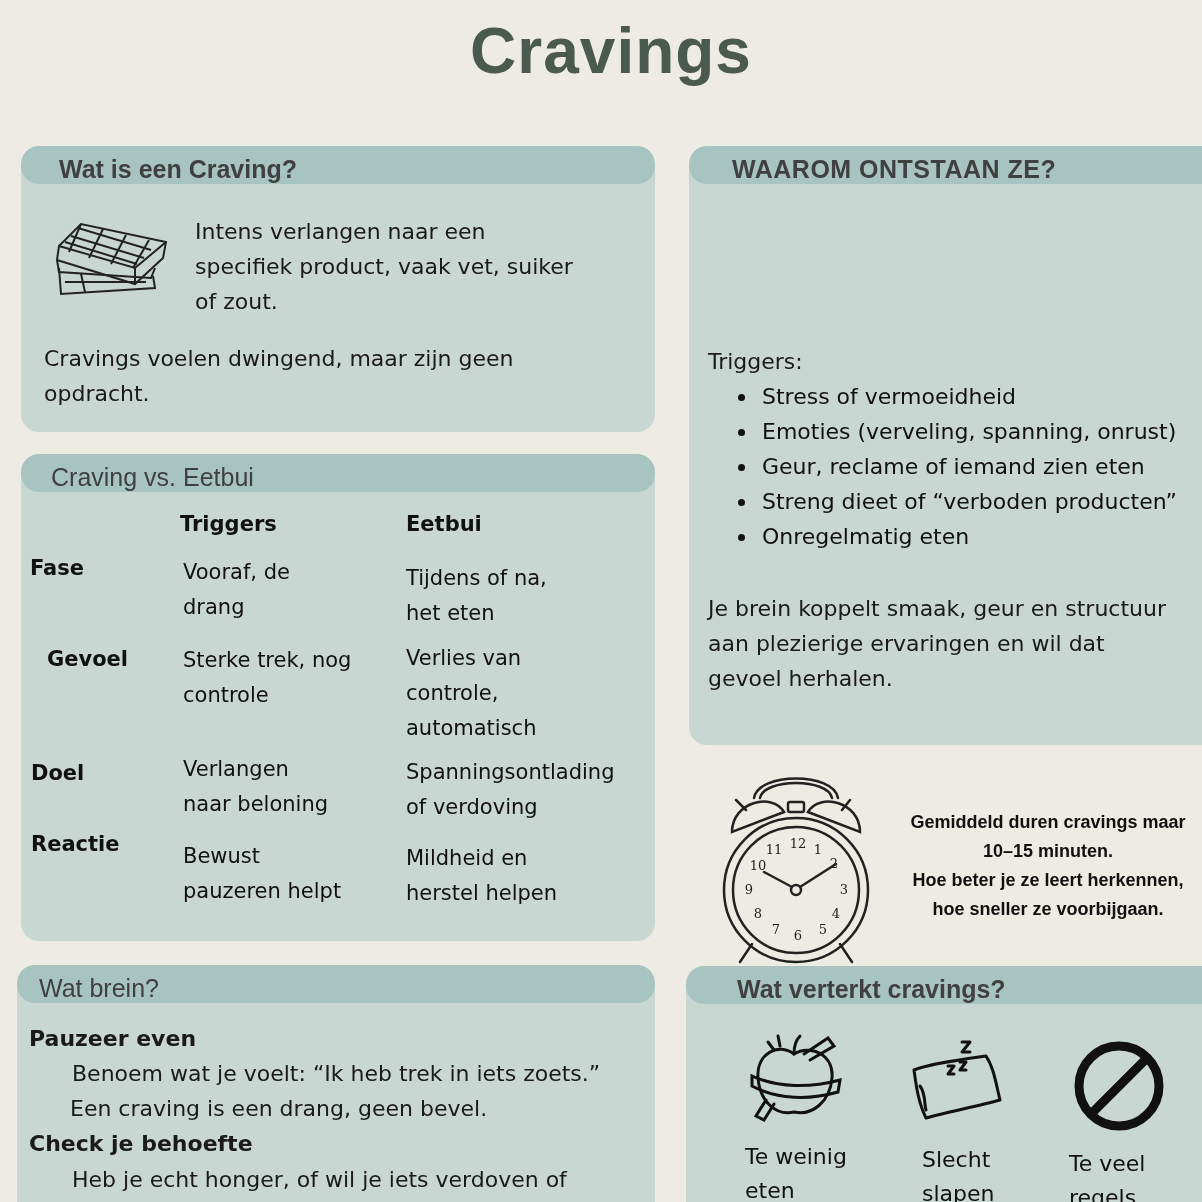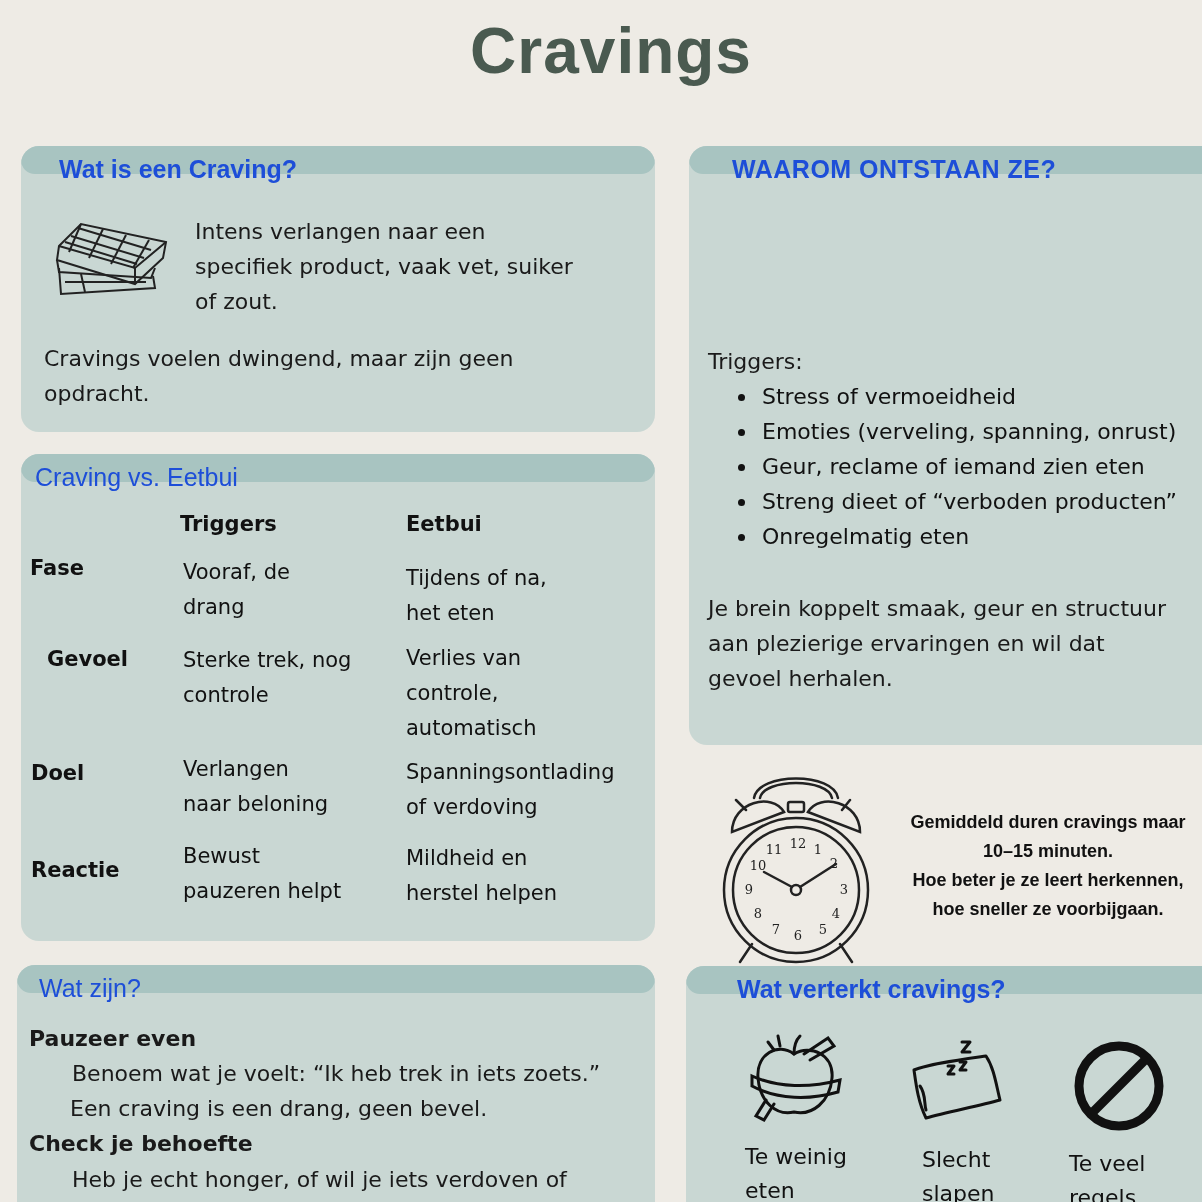--- a/index.html
+++ b/index.html
@@ -9,23 +9,23 @@
   }
   .title {
     position:absolute; left:0; top:14px; width:1222px; text-align:center;
     font-family:"Liberation Sans", sans-serif; font-size:64px; font-weight:bold;
     color:#4a5a50; letter-spacing:1px;
   }
   .card {
     position:absolute; background:#c9d7d3; border-radius:18px; overflow:hidden;
   }
   .card-header {
-    height:28px; background:#a8c4c1; border-radius:18px;
+    height:38px; background:#a8c4c1; border-radius:18px;
     font-family:"Liberation Sans", sans-serif; font-size:25px; font-weight:bold;
-    color:#1d4ed8; line-height:46px; box-sizing:border-box;
+    color:#404040; line-height:46px; box-sizing:border-box;
   }
   .txt { font-size:22px; line-height:35px; color:#1a1a1a; }
   .abs { position:absolute; }
   ul.triggers { margin:0; padding:0 0 0 50px; list-style:disc; }
   ul.triggers li { font-size:22px; line-height:35px; padding-left:4px; }
   .cmp-label { font-weight:bold; font-size:21px; position:absolute; }
   .cmp-cell { font-size:21px; line-height:35px; position:absolute; }
   .cmp-head { font-weight:bold; font-size:21px; position:absolute; }
   .bold { font-weight:bold; }
   .clock-text {
@@ -81,21 +81,21 @@
     <li>Onregelmatig eten</li>
   </ul>
   <div class="abs txt" style="left:19px; top:445px; white-space:nowrap;">
     <div>Je brein koppelt smaak, geur en structuur</div>
     <div>aan plezierige ervaringen en wil dat</div>
     <div>gevoel herhalen.</div>
   </div>
 </div>
 
 <div class="card" style="left:21px; top:454px; width:634px; height:487px;">
-  <div class="card-header" style="padding-left:14px; font-weight:normal;">Craving vs. Eetbui</div>
+  <div class="card-header" style="padding-left:30px; font-weight:normal;">Craving vs. Eetbui</div>
   <div class="cmp-head" style="left:159px; top:58px;">Triggers</div>
   <div class="cmp-head" style="left:385px; top:58px;">Eetbui</div>
 
   <div class="cmp-label" style="left:9px; top:102px;">Fase</div>
   <div class="cmp-cell" style="left:162px; top:101px;">
     <div>Vooraf, de</div>
     <div>drang</div>
   </div>
   <div class="cmp-cell" style="left:385px; top:107px;">
     <div>Tijdens of na,</div>
@@ -116,21 +116,21 @@
   <div class="cmp-label" style="left:10px; top:307px;">Doel</div>
   <div class="cmp-cell" style="left:162px; top:298px;">
     <div>Verlangen</div>
     <div>naar beloning</div>
   </div>
   <div class="cmp-cell" style="left:385px; top:301px; white-space:nowrap;">
     <div>Spanningsontlading</div>
     <div>of verdoving</div>
   </div>
 
-  <div class="cmp-label" style="left:10px; top:404px;">Reactie</div>
+  <div class="cmp-label" style="left:10px; top:378px;">Reactie</div>
   <div class="cmp-cell" style="left:162px; top:385px;">
     <div>Bewust</div>
     <div>pauzeren helpt</div>
   </div>
   <div class="cmp-cell" style="left:385px; top:387px;">
     <div>Mildheid en</div>
     <div>herstel helpen</div>
   </div>
 </div>
 
@@ -165,21 +165,21 @@
   </g>
 </svg>
 <div class="clock-text" style="left:878px; top:808px; width:340px;">
   <div>Gemiddeld duren cravings maar</div>
   <div>10–15 minuten.</div>
   <div>Hoe beter je ze leert herkennen,</div>
   <div>hoe sneller ze voorbijgaan.</div>
 </div>
 
 <div class="card" style="left:17px; top:965px; width:638px; height:260px;">
-  <div class="card-header" style="padding-left:22px; font-weight:normal;">Wat zijn?</div>
+  <div class="card-header" style="padding-left:22px; font-weight:normal;">Wat brein?</div>
   <div class="abs txt bold" style="left:12px; top:56px;">Pauzeer even</div>
   <div class="abs txt" style="left:55px; top:91px; white-space:nowrap;">Benoem wat je voelt: “Ik heb trek in iets zoets.”</div>
   <div class="abs txt bold" style="left:12px; top:161px;">Check je behoefte</div>
   <div class="abs txt" style="left:53px; top:126px; white-space:nowrap;">Een craving is een drang, geen bevel.</div>
   <div class="abs txt" style="left:55px; top:197px; white-space:nowrap;">Heb je echt honger, of wil je iets verdoven of</div>
 </div>
 
 <div class="card" style="left:686px; top:966px; width:540px; height:260px;">
   <div class="card-header" style="padding-left:51px;">Wat verterkt cravings?</div>
 

